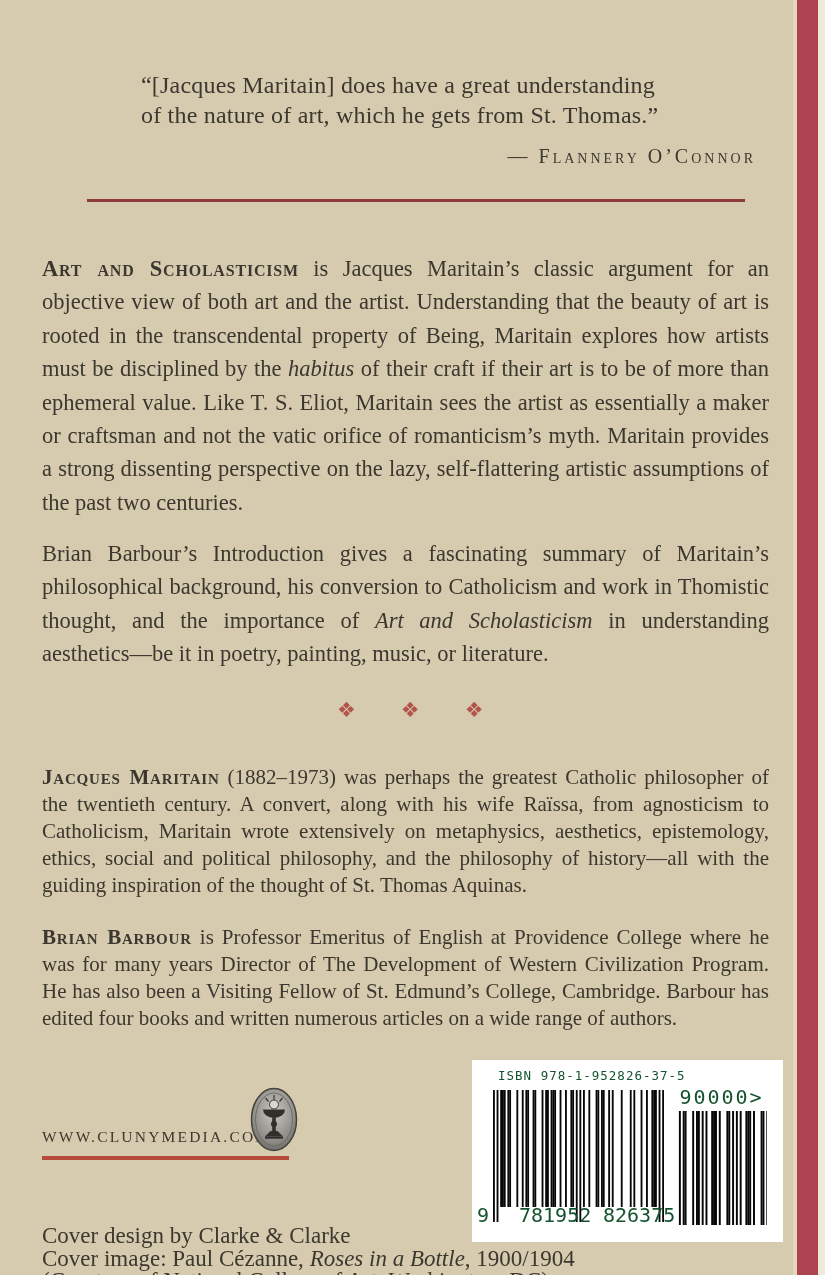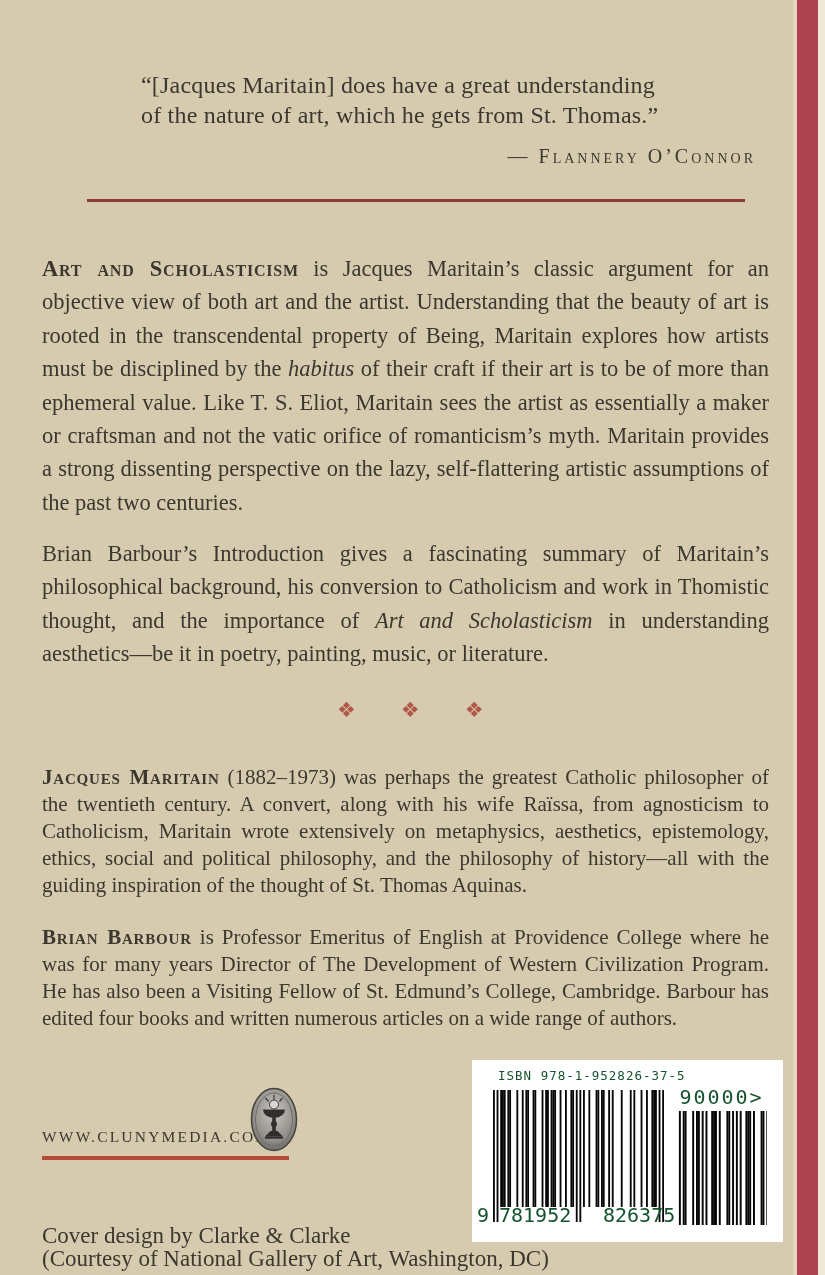--- a/index.html
+++ b/index.html
@@ -45,21 +45,21 @@
   .credits{position:absolute;left:42px;top:1225px;font-size:23px;line-height:22.5px;}
 
   
   .barcode-box{position:absolute;left:472px;top:1060px;width:311px;height:182px;background:#ffffff;}
   .bc-mono{font-family:"DejaVu Sans Mono", monospace;color:#14532d;}
   .isbn-label{position:absolute;left:26px;top:8px;font-size:12.5px;letter-spacing:1px;}
   .ean13-svg{position:absolute;left:21px;top:30px;}
   .ean13-svg rect, .ean5-svg rect{fill:#070707;}
   .digits{position:absolute;left:21px;top:143px;width:171px;font-size:20px;}
   .digits .d9{position:absolute;left:-16px;}
-  .digits .g1{position:absolute;left:6px;}
+  .digits .g1{position:absolute;left:6px;padding-left:20px;}
   .digits .g2{position:absolute;left:90px;padding-left:20px;}
   .supplement{position:absolute;left:202px;top:25px;width:95px;text-align:center;}
   .supp-text{font-size:20px;letter-spacing:2px;display:block;}
   .ean5-svg{margin-top:2px;}
 </style>
 </head>
 <body>
 
 <div class="cover" style="background-color: rgb(214, 203, 174);">
 
@@ -105,20 +105,21 @@
     <rect x="22.2" y="30" width="3.6" height="13.5" fill="#312f2b"></rect>
     <circle cx="24" cy="36.5" r="3" fill="#312f2b"></circle>
     <path d="M15,49 h18 l-5.5,-5.5 h-7 z" fill="#312f2b"></path>
     <rect x="15" y="49" width="18" height="2.2" fill="#312f2b"></rect>
   </svg>
 
   <div class="pub-rule" style="background-color: rgb(179, 74, 58);"></div>
 
   <div class="credits">
     <div><span>Cover design by Clarke &amp; Clarke</span></div>
+    <div><span>Cover image: Paul Cézanne, </span><span class="i">Roses in a Bottle</span><span>, 1900/1904</span></div>
     <div><span>(Courtesy of National Gallery of Art, Washington, DC)</span></div>
   </div>
 
   <div class="barcode-box">
     <div class="isbn-label bc-mono">ISBN 978-1-952826-37-5</div>
     <svg class="ean13-svg" id="ean13" width="171" height="132">
         <rect x="0.00" y="0" width="1.85" height="132"></rect>
         <rect x="3.60" y="0" width="1.85" height="132"></rect>
         <rect x="7.20" y="0" width="1.85" height="117"></rect>
         <rect x="9.00" y="0" width="1.85" height="117"></rect>

